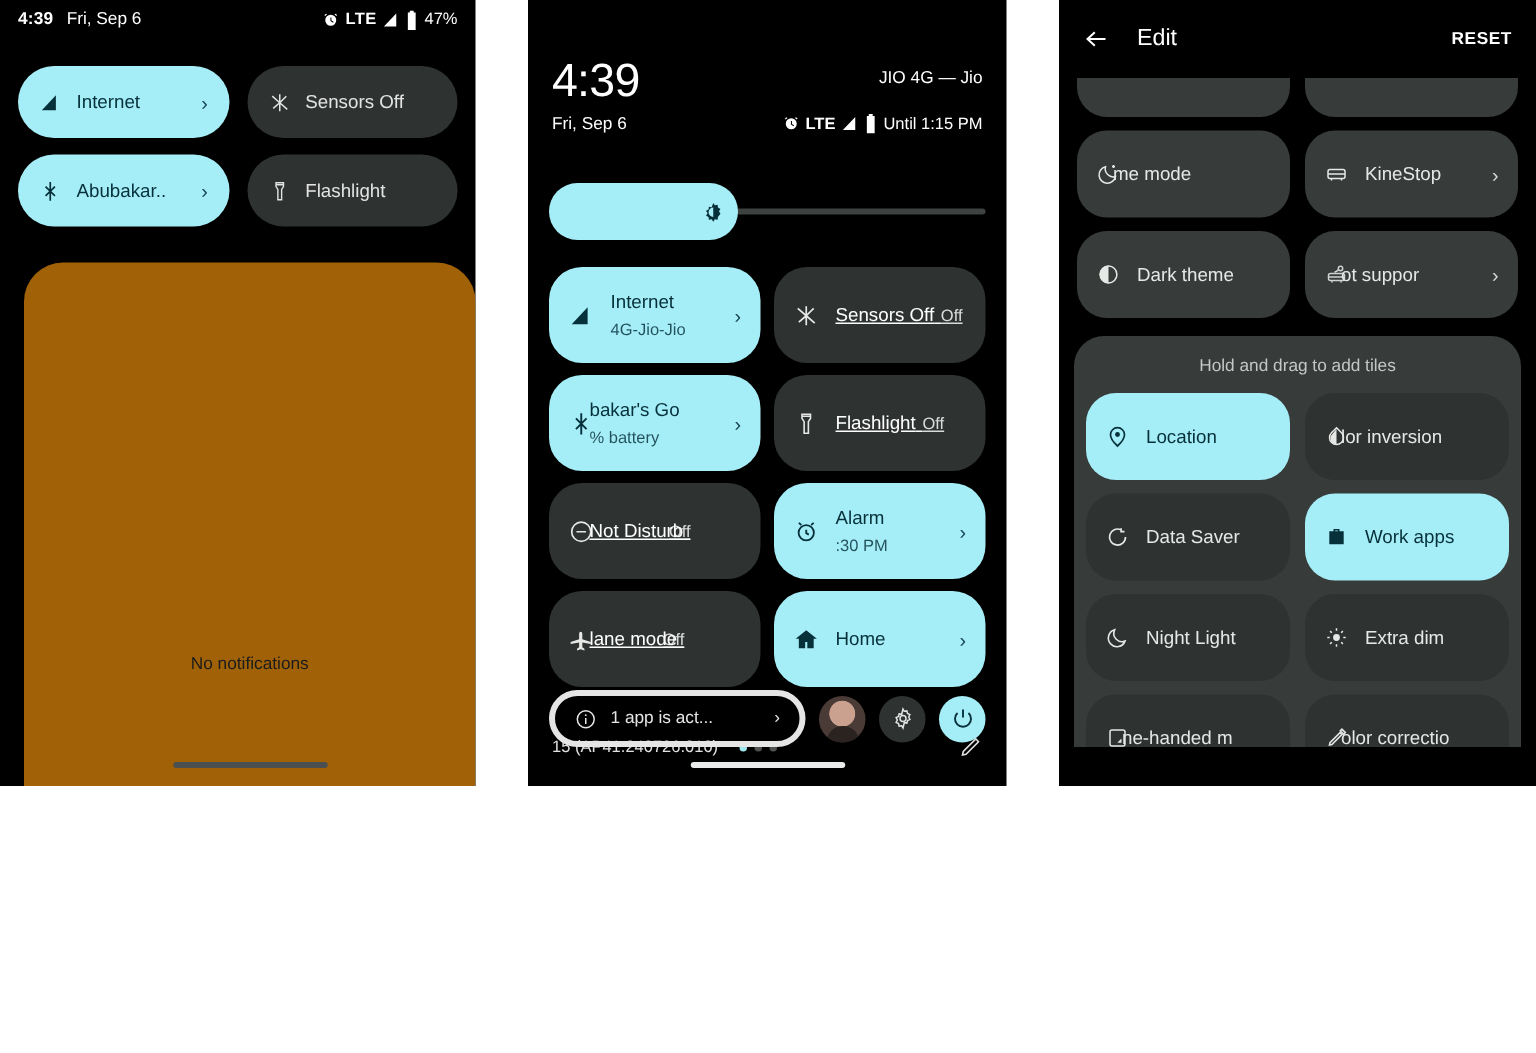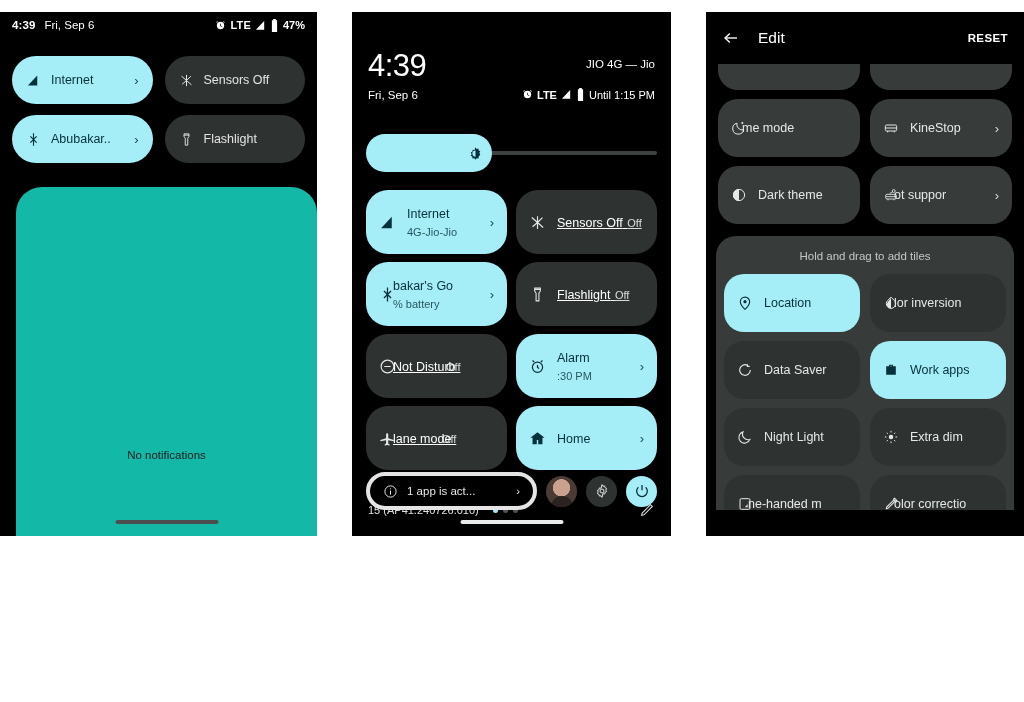--- a/index.html
+++ b/index.html
@@ -11,21 +11,21 @@
   }
   .stage {
     position: relative;
     width: 1024px; height: 702px;
     background: #ffffff;
   }
 
   
   .panel {
     position: absolute;
-    top: 12px;
+    top: 0;
     height: 524px;
     background: #000000;
     overflow: hidden;
   }
   #panel-1 { left: 0;   width: 317px; }
   #panel-2 { left: 352px; width: 319px; }
   #panel-3 { left: 706px; width: 318px; }
 
   
   .statusbar {
@@ -34,21 +34,21 @@
     display: flex; align-items: center;
     padding: 0 12px;
     color: #ffffff;
     font-size: 11.5px;
   }
   .sb-left { display: flex; align-items: center; gap: 9px; }
   .sb-right { margin-left: auto; display: flex; align-items: center; gap: 4px; }
   .sb-time { font-weight: 700; letter-spacing: .1px; }
   .sb-date { font-weight: 400; }
   .sb-lte { font-weight: 700; font-size: 11px; letter-spacing: .2px; }
-  .sb-pct { font-weight: 700; font-size: 11px; }
+  .sb-pct { font-weight: 400; font-size: 11px; }
   .ico { display: inline-block; line-height: 0; }
   .ico svg { display: block; }
 
   
   .qs1 {
     position: absolute; top: 44px; left: 0; right: 0;
     padding: 0 12px;
     display: grid;
     grid-template-columns: 1fr 1fr;
     gap: 11px 12px;
@@ -64,21 +64,21 @@
   .tile-p1.on  { background: #A6EEF7; color: #06303a; }
   .tile-p1.off { background: #2E3332; color: #e3e4e2; }
   .tile-p1 .lbl { flex: 1; white-space: nowrap; overflow: hidden; }
   .tile-p1 .chev { font-size: 13px; opacity: .9; }
 
   
   .shade {
     position: absolute;
     left: 0; right: 0;
     top: 175px; bottom: 0;
-    background: #14b8a6;
+    background: #a16207;
     border-radius: 26px 26px 0 0;
     display: flex;
     align-items: center;
     justify-content: center;
     margin-left: 16px;
   }
   .shade .empty-text {
     position: absolute;
     top: 262px;
     width: 100%;

